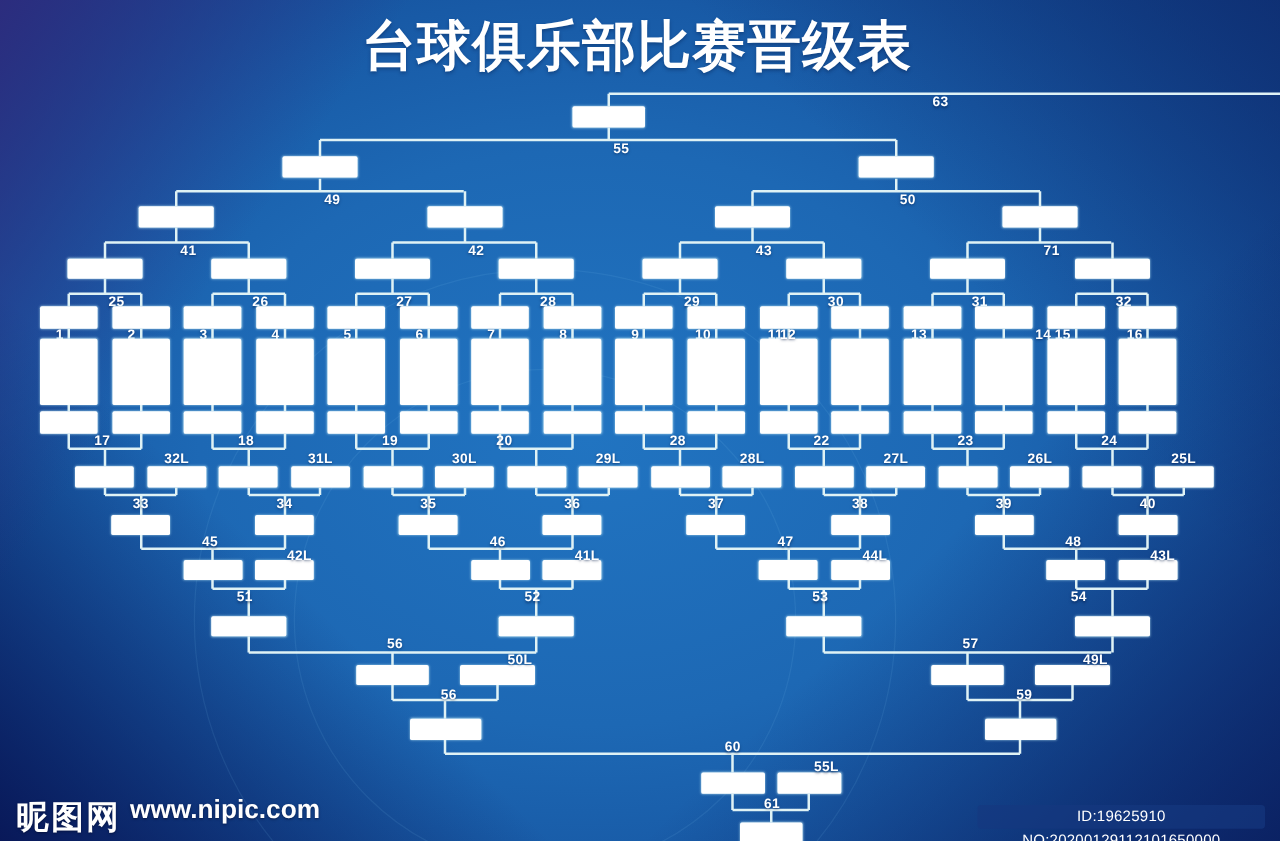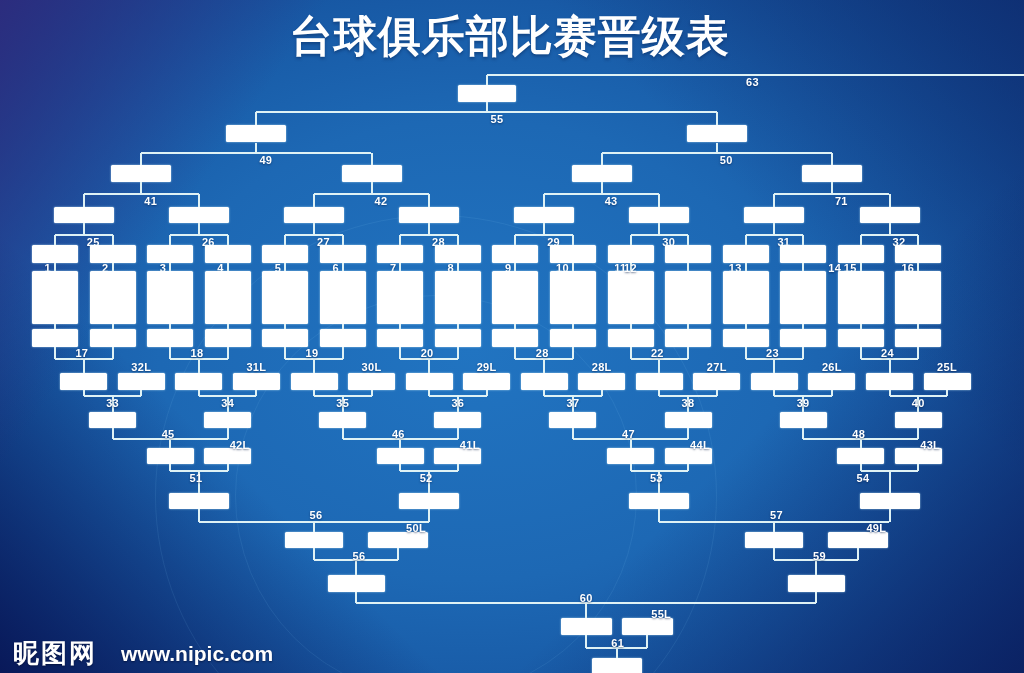--- a/index.html
+++ b/index.html
@@ -20,21 +20,21 @@
     position:absolute;top:8px;left:50%;transform:translateX(-50.5%);margin:0;
     font-size:43px;font-weight:700;color:#fff;letter-spacing:1px;white-space:nowrap;
     text-shadow:0 2px 3px rgba(0,20,60,.35);
   }
   .bx{position:absolute;background:var(--box_fill,#fff);border-radius:1.5px;box-shadow:0 0 2px rgba(190,230,245,.9);}
   .ln{position:absolute;background:var(--connector_line,#dff2f5);}
   .lb{
     position:absolute;font-size:11px;font-weight:700;color:var(--label_text,#fff);
     line-height:11px;text-shadow:0 1px 2px rgba(0,25,70,.55);letter-spacing:.3px;white-space:nowrap;
   }
-  .wm{position:absolute;left:13px;top:636px;display:flex;align-items:center;gap:24px;color:#fff;}
+  .wm{position:absolute;left:13px;top:636px;display:flex;align-items:flex-start;gap:7px;color:#fff;}
   .wm-cn{font-size:26px;font-weight:700;letter-spacing:2px;text-shadow:0 1px 2px rgba(0,10,40,.6);}
   .wm-url{font-size:21px;font-weight:700;text-shadow:0 1px 2px rgba(0,10,40,.6);}
   .idbadge{
     position:absolute;left:782px;top:644px;width:230px;height:19px;
     background:var(--id_badge_bg,rgba(18,50,120,.65));border-radius:3px;color:#fff;
     font-size:12px;line-height:19px;text-align:center;letter-spacing:.2px;
   }
 </style>
 </head>
 <body>
@@ -272,21 +272,21 @@
       <div class="ln" style="left: 314px; top: 395px; width: 57.6px; height: 2px;"></div>
       <div class="ln" style="left: 313px; top: 390px; width: 2px; height: 6px;"></div>
       <div class="ln" style="left: 370.5px; top: 390px; width: 2px; height: 6px;"></div>
       <div class="ln" style="left: 341.7px; top: 396px; width: 2px; height: 16px;"></div>
       <div class="lb" style="top: 398px; left: 312.7px; width: 60px; text-align: center;">35</div>
       <div class="bx" style="left: 319.2px; top: 412px; width: 47px; height: 16px;"></div>
       <div class="ln" style="left: 400.3px; top: 358px; width: 57.6px; height: 2px;"></div>
       <div class="ln" style="left: 399.3px; top: 347px; width: 2px; height: 12px;"></div>
       <div class="ln" style="left: 456.8px; top: 347px; width: 2px; height: 12px;"></div>
       <div class="ln" style="left: 428.1px; top: 359px; width: 2px; height: 14px;"></div>
-      <div class="lb" style="top: 348px; left: 397.1px; width: 60px; text-align: center;">20</div>
+      <div class="lb" style="top: 348px; left: 397.1px; width: 60px; ">20</div>
       <div class="bx" style="left: 405.6px; top: 373px; width: 47px; height: 17px;"></div>
       <div class="bx" style="left: 463.1px; top: 373px; width: 47px; height: 17px;"></div>
       <div class="lb" style="top: 362px; left: 456.6px; width: 60px; text-align: center;">29L</div>
       <div class="ln" style="left: 429.1px; top: 395px; width: 57.6px; height: 2px;"></div>
       <div class="ln" style="left: 428.1px; top: 390px; width: 2px; height: 6px;"></div>
       <div class="ln" style="left: 485.6px; top: 390px; width: 2px; height: 6px;"></div>
       <div class="ln" style="left: 456.8px; top: 396px; width: 2px; height: 16px;"></div>
       <div class="lb" style="top: 398px; left: 427.8px; width: 60px; text-align: center;">36</div>
       <div class="bx" style="left: 434.3px; top: 412px; width: 47px; height: 16px;"></div>
       <div class="ln" style="left: 515.4px; top: 358px; width: 57.5px; height: 2px;"></div>
@@ -441,13 +441,14 @@
       <div class="ln" style="left: 585.2px; top: 635px; width: 2px; height: 13px;"></div>
       <div class="ln" style="left: 646.2px; top: 635px; width: 2px; height: 13px;"></div>
       <div class="ln" style="left: 615.7px; top: 648px; width: 2px; height: 10px;"></div>
       <div class="lb" style="top: 638px; left: 587.7px; width: 60px; text-align: center;">61</div>
       <div class="bx" style="left: 591.7px; top: 658px; width: 50px; height: 18px;"></div>
     </div>
   <div class="wm">
     <span class="wm-cn">昵图网</span>
     <span class="wm-url">www.nipic.com</span>
   </div>
+  <div class="idbadge">ID:19625910 NO:20200129112101650000</div>
 </div>
 
 </body></html>

